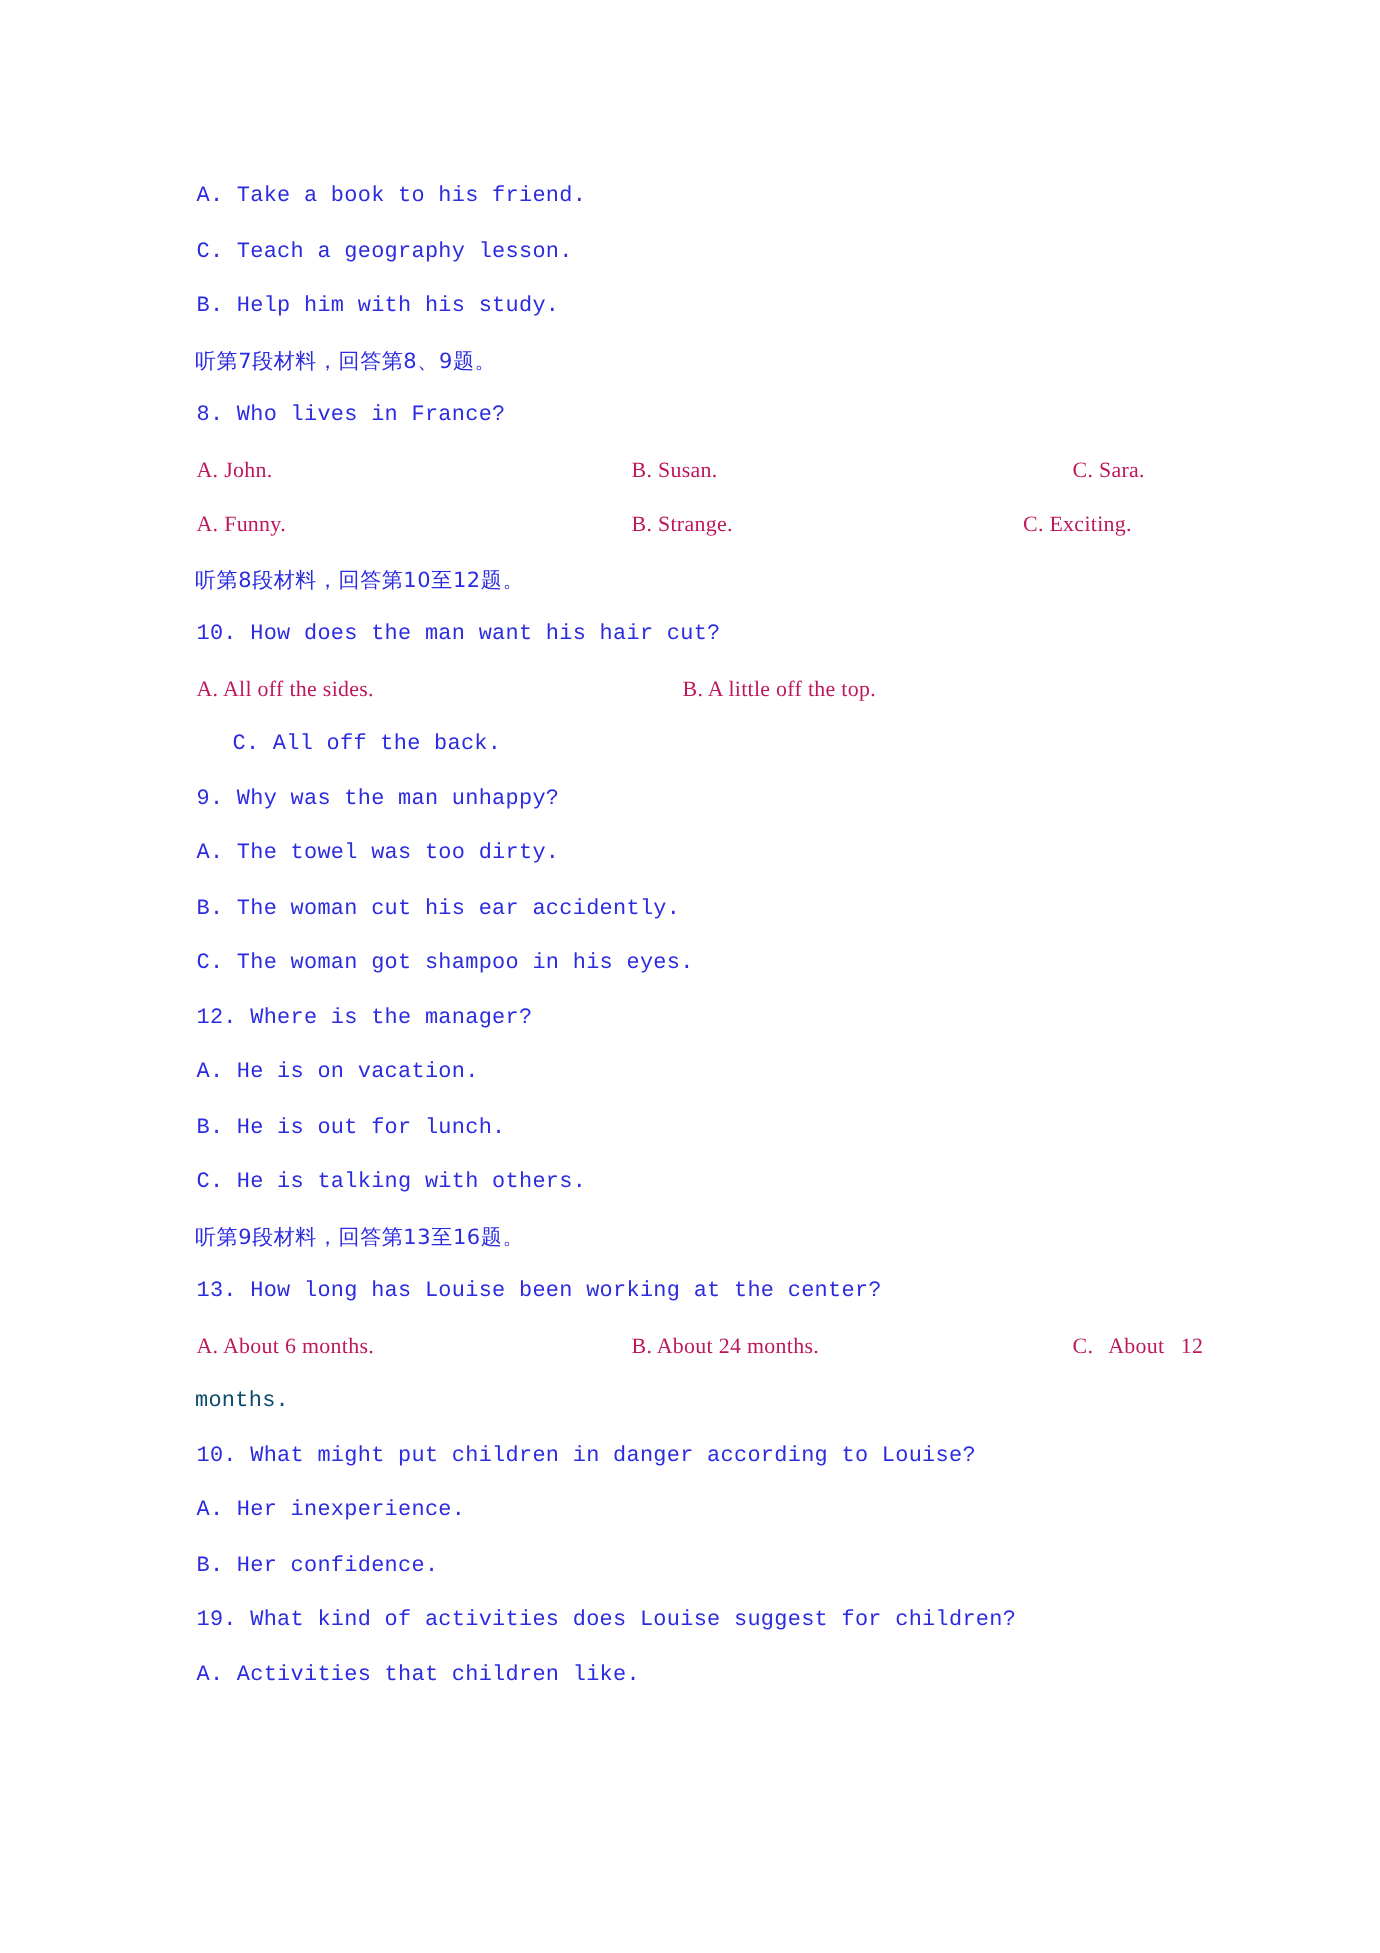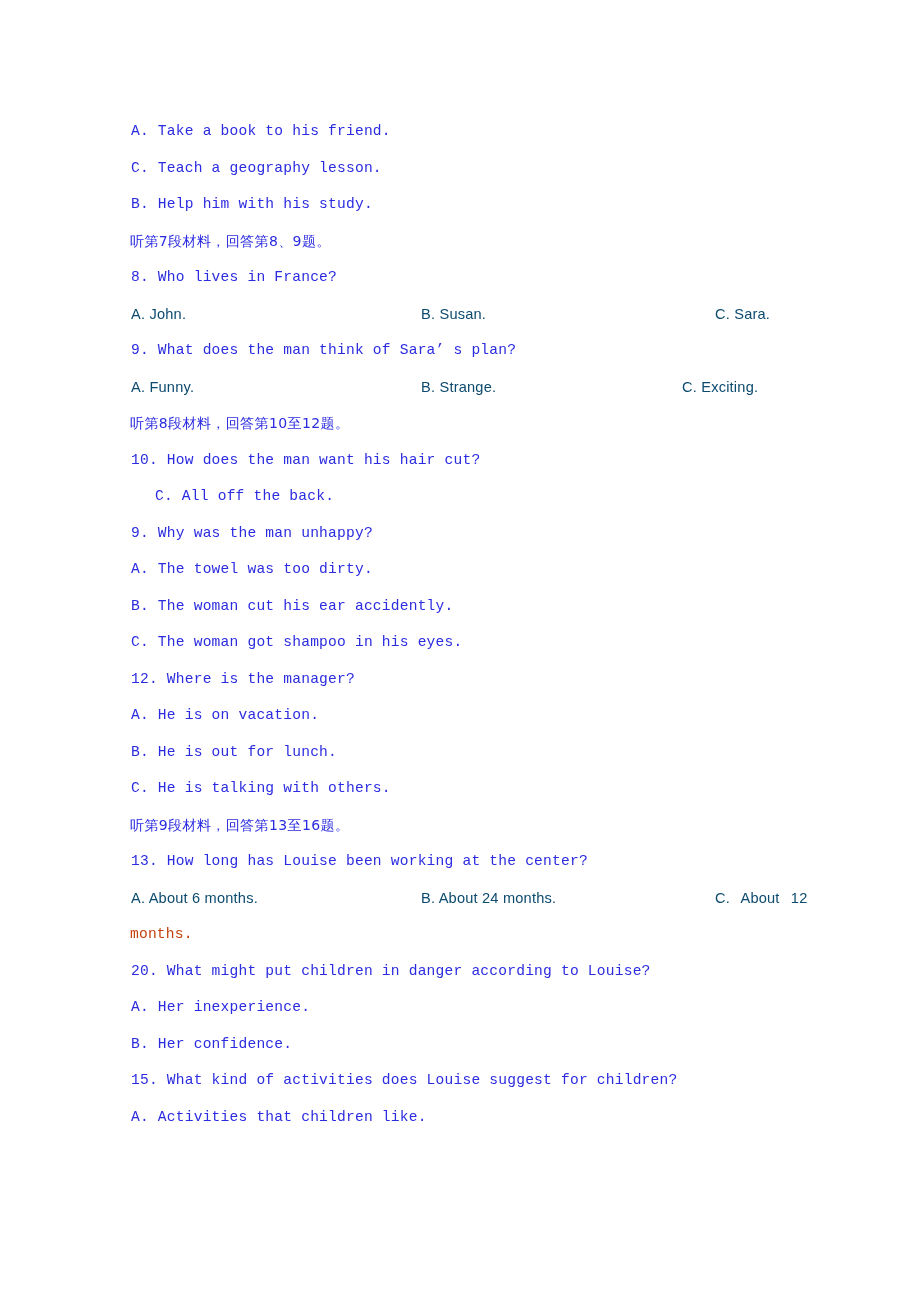--- a/index.html
+++ b/index.html
@@ -48,25 +48,25 @@
     font-family: "DejaVu Sans", "Liberation Sans", sans-serif;
     font-size: 14px;
     letter-spacing: 0.4px;
     left: -1px;
   }
   
   .opt-row {
     position: relative;
     height: 36.5px;
     line-height: 36.5px;
-    font-family: Liberation Sans, sans-serif;
+    font-family: Liberation Serif, serif;
     font-size: 14.6px;
     letter-spacing: 0.2px;
     white-space: nowrap;
-    color: #0c4a6e;
+    color: #be185d;
   }
   .opt-row > span {
     position: absolute;
     top: 0;
     white-space: nowrap;
   }
   .col-a { left: 0px; }
   .col-b { left: 290px; }
   .col-b-wide { left: 324px; }
   .col-c { left: 584px; }
@@ -74,21 +74,21 @@
   .indent-c { padding-left: 24px; }
   .wide-space { word-spacing: 7px; }
   .wrap-tail {
     position: relative;
     height: 36.5px;
     line-height: 36.5px;
     font-family: "Liberation Mono", "DejaVu Sans Mono", monospace;
     font-size: 14.6px;
     letter-spacing: 0.2px;
     white-space: nowrap;
-    color: #c2410c;
+    color: #0c4a6e;
     left: -1px;
   }
 </style>
 </head>
 <body>
 
 <div class="page">
   <div class="content">
 
     <div class="line en">A. Take a book to his friend.</div>
@@ -97,30 +97,33 @@
 
     <div class="line cn">听第7段材料，回答第8、9题。</div>
 
     <div class="line en">8. Who lives in France?</div>
     <div class="opt-row">
       <span class="col-a">A. John.</span>
       <span class="col-b">B. Susan.</span>
       <span class="col-c">C. Sara.</span>
     </div>
 
-    <div class="line en">9. What does the man think of Sara’ s plan?</div>
     <div class="opt-row">
       <span class="col-a">A. Funny.</span>
       <span class="col-b">B. Strange.</span>
       <span class="col-c-near">C. Exciting.</span>
     </div>
 
     <div class="line cn">听第8段材料，回答第10至12题。</div>
 
     <div class="line en">10. How does the man want his hair cut?</div>
+    <div class="opt-row">
+      <span class="col-a">A. All off the sides.</span>
+      <span class="col-b-wide">B. A little off the top.</span>
+    </div>
     <div class="line en indent-c">C. All off the back.</div>
 
     <div class="line en">9. Why was the man unhappy?</div>
     <div class="line en">A. The towel was too dirty.</div>
     <div class="line en">B. The woman cut his ear accidently.</div>
     <div class="line en">C. The woman got shampoo in his eyes.</div>
 
     <div class="line en">12. Where is the manager?</div>
     <div class="line en">A. He is on vacation.</div>
     <div class="line en">B. He is out for lunch.</div>
@@ -129,21 +132,21 @@
     <div class="line cn">听第9段材料，回答第13至16题。</div>
 
     <div class="line en">13. How long has Louise been working at the center?</div>
     <div class="opt-row">
       <span class="col-a">A. About 6 months.</span>
       <span class="col-b">B. About 24 months.</span>
       <span class="col-c wide-space">C. About 12</span>
     </div>
     <div class="wrap-tail">months.</div>
 
-    <div class="line en">20. What might put children in danger according to Louise?</div>
+    <div class="line en">10. What might put children in danger according to Louise?</div>
     <div class="line en">A. Her inexperience.</div>
     <div class="line en">B. Her confidence.</div>
 
-    <div class="line en">15. What kind of activities does Louise suggest for children?</div>
+    <div class="line en">19. What kind of activities does Louise suggest for children?</div>
     <div class="line en">A. Activities that children like.</div>
 
   </div>
 </div>
 
 </body></html>

